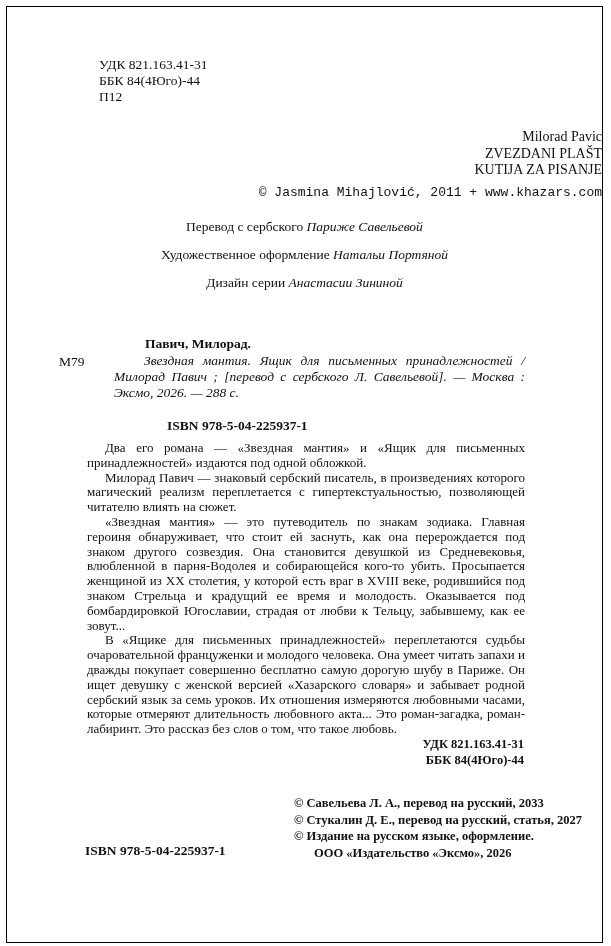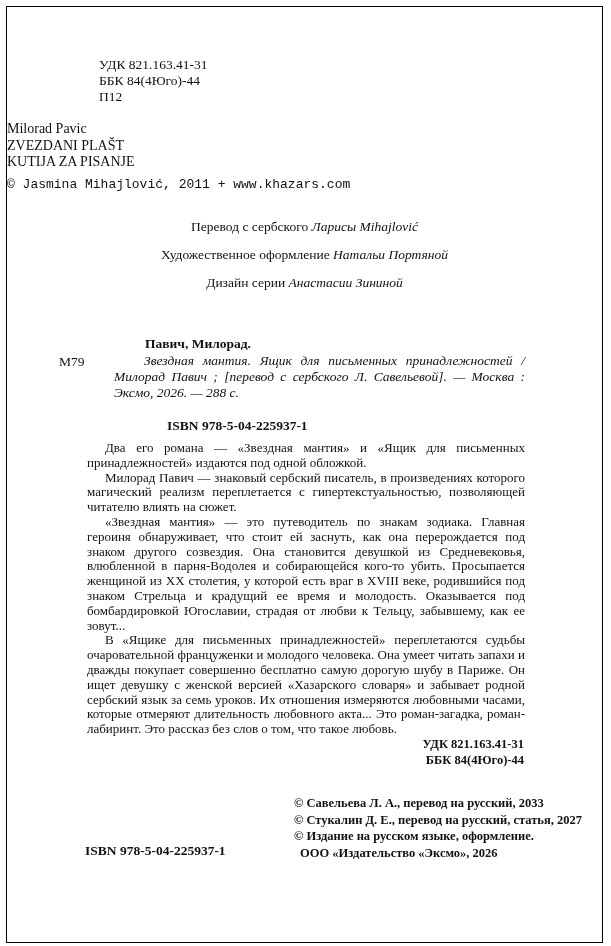--- a/index.html
+++ b/index.html
@@ -27,23 +27,23 @@
     left: 92px;
     top: 50px;
     font-size: 13.5px;
     line-height: 16px;
     white-space: nowrap;
   }
   
   .original-block {
     position: absolute;
     left: 0;
-    top: 114px;
+    top: 122px;
     width: 100%;
-    text-align: left;
+    text-align: right;
     font-size: 14px;
     line-height: 16.5px;
   }
   .original-copyright {
     margin-top: 6px;
     font-size: 13px;
     font-family: Liberation Mono, monospace;
   }
   
   .credits-block {
@@ -121,21 +121,21 @@
   .copyright-block {
     position: absolute;
     left: 287px;
     top: 788px;
     font-weight: bold;
     font-size: 12.5px;
     line-height: 16.5px;
     white-space: nowrap;
   }
   .copyright-block .indent {
-    margin-left: 6px;
+    margin-left: 20px;
   }
   
   .isbn-bottom {
     position: absolute;
     left: 78px;
     top: 836px;
     font-weight: bold;
     font-size: 13.5px;
     white-space: nowrap;
   }
@@ -152,21 +152,21 @@
   </div>
 
   <div class="original-block">
     <div>Milorad Pavic</div>
     <div>ZVEZDANI PLAŠT</div>
     <div>KUTIJA ZA PISANJE</div>
     <div class="original-copyright">© Jasmina Mihajlović, 2011 + www.khazars.com</div>
   </div>
 
   <div class="credits-block">
-    <p class="credit-line"><span>Перевод с сербского </span><i>Ларисы Mihajlović</i></p>
+    <p class="credit-line"><span>Перевод с сербского </span><i>Париже Савельевой</i></p>
     <p class="credit-line"><span>Художественное оформление </span><i>Натальи Портяной</i></p>
     <p class="credit-line"><span>Дизайн серии </span><i>Анастасии Зининой</i></p>
   </div>
 
   <div class="catalog-author">Павич, Милорад.</div>
   <div class="catalog-code">М79</div>
   <p class="catalog-desc">Звездная мантия. Ящик для письменных принадлежностей / Милорад Павич ; [перевод с сербского Л. Савельевой]. — Москва : Эксмо, 2026. — 288 с.</p>
   <div class="isbn-mid">ISBN 978-5-04-225937-1</div>
 
   <div class="annotation">

